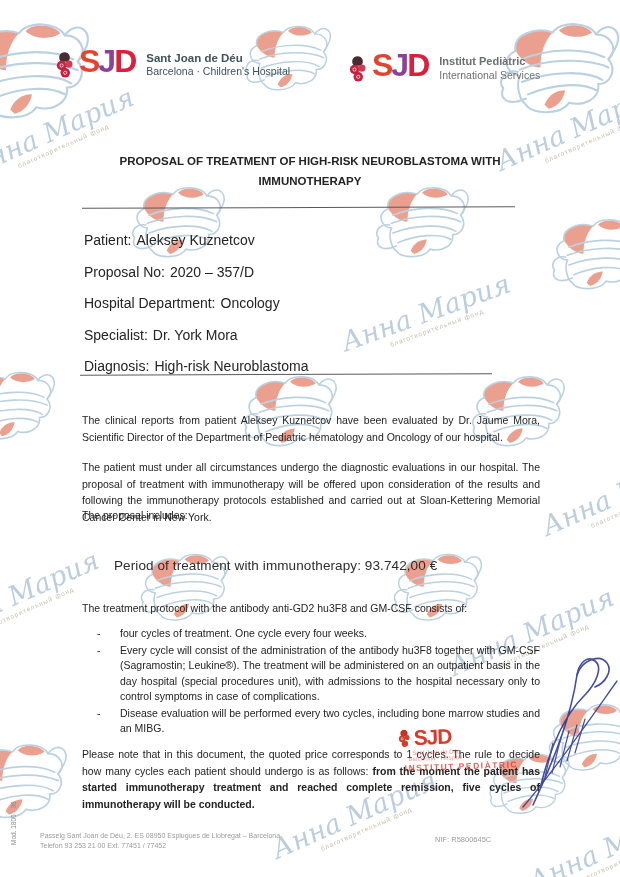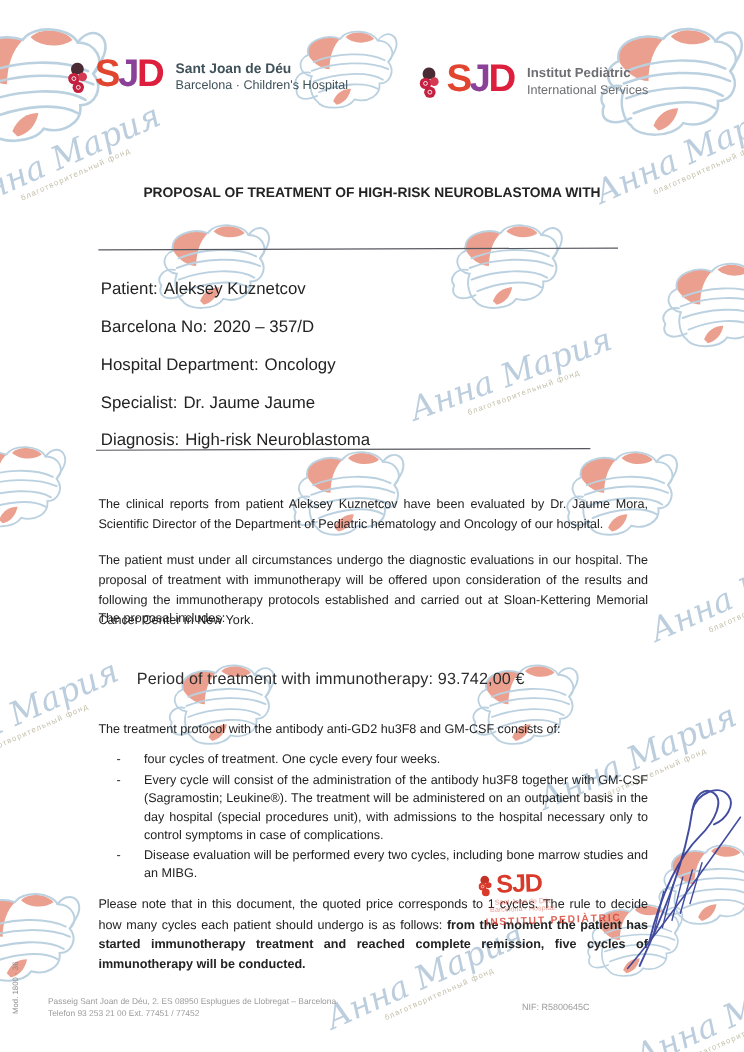--- a/index.html
+++ b/index.html
@@ -383,29 +383,30 @@
       </span>
       <span class="sjd"><span class="s">S</span><span class="j">J</span><span class="d">D</span></span>
       <span class="ltext">
         <div class="l1">Institut Pediàtric</div>
         <div class="l2">International Services</div>
       </span>
     </div>
 
     <div class="doc-title">
       <div>PROPOSAL OF TREATMENT OF HIGH-RISK NEUROBLASTOMA WITH</div>
+      <div>IMMUNOTHERAPY</div>
     </div>
 
     <div class="rule r1"></div>
 
     <div class="patient-block">
       <div class="row"><span>Patient:</span><span class="val">Aleksey Kuznetcov</span></div>
-      <div class="row"><span>Barcelona No:</span><span class="val">2020 – 357/D</span></div>
+      <div class="row"><span>Proposal No:</span><span class="val">2020 – 357/D</span></div>
       <div class="row"><span>Hospital Department:</span><span class="val">Oncology</span></div>
-      <div class="row"><span>Specialist:</span><span class="val">Dr. Jaume Jaume</span></div>
+      <div class="row"><span>Specialist:</span><span class="val">Dr. York Mora</span></div>
       <div class="row"><span>Diagnosis:</span><span class="val">High-risk Neuroblastoma</span></div>
     </div>
 
     <div class="rule r2"></div>
 
     <div class="bodycopy p1">The clinical reports from patient Aleksey Kuznetcov have been evaluated by Dr. Jaume Mora, Scientific Director of the Department of Pediatric hematology and Oncology of our hospital.</div>
     <div class="bodycopy p2">The patient must under all circumstances undergo the diagnostic evaluations in our hospital. The proposal of treatment with immunotherapy will be offered upon consideration of the results and following the immunotherapy protocols established and carried out at Sloan-Kettering Memorial Cancer Center in New York.</div>
     <div class="bodycopy p-includes">The proposal includes:</div>
     <div class="bodycopy p-price">Period of treatment with immunotherapy: 93.742,00 €</div>
     <div class="bodycopy p-protocol">The treatment protocol with the antibody anti-GD2 hu3F8 and GM-CSF consists of:</div>

